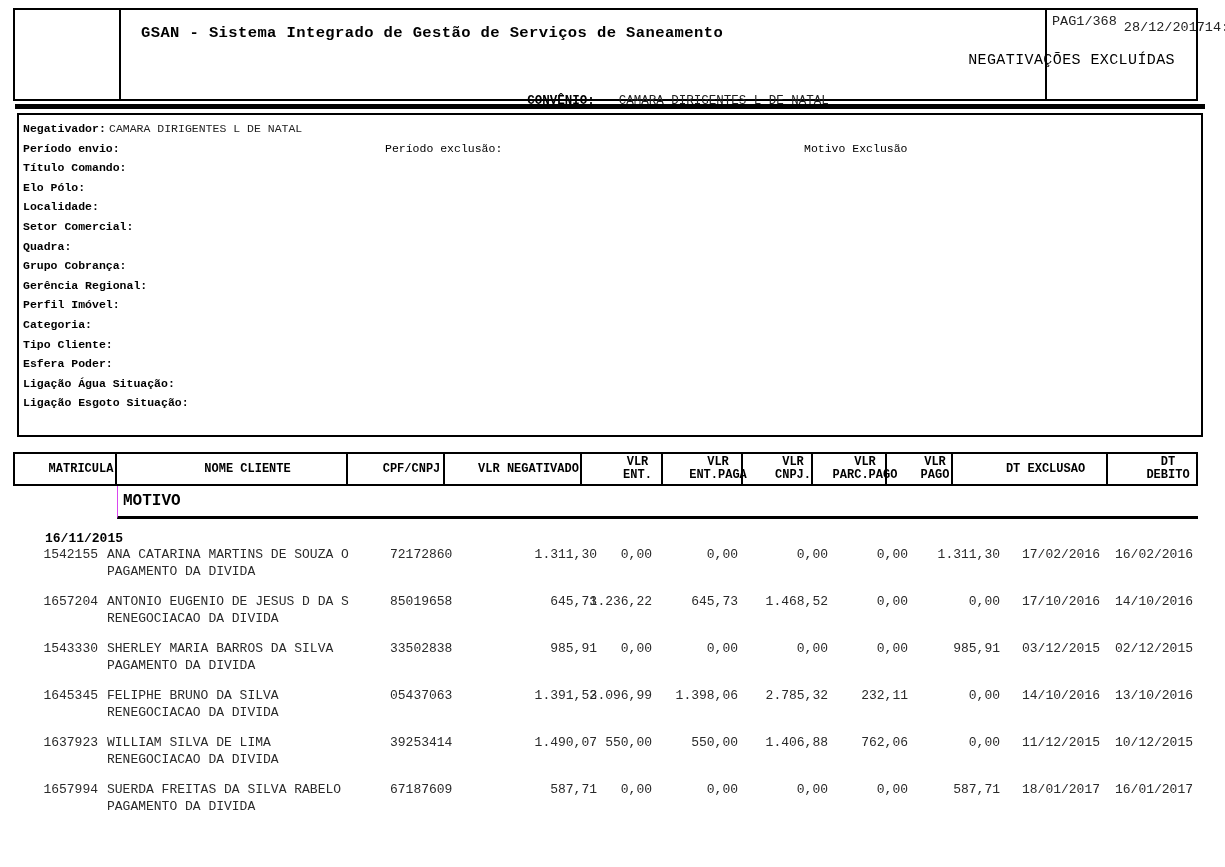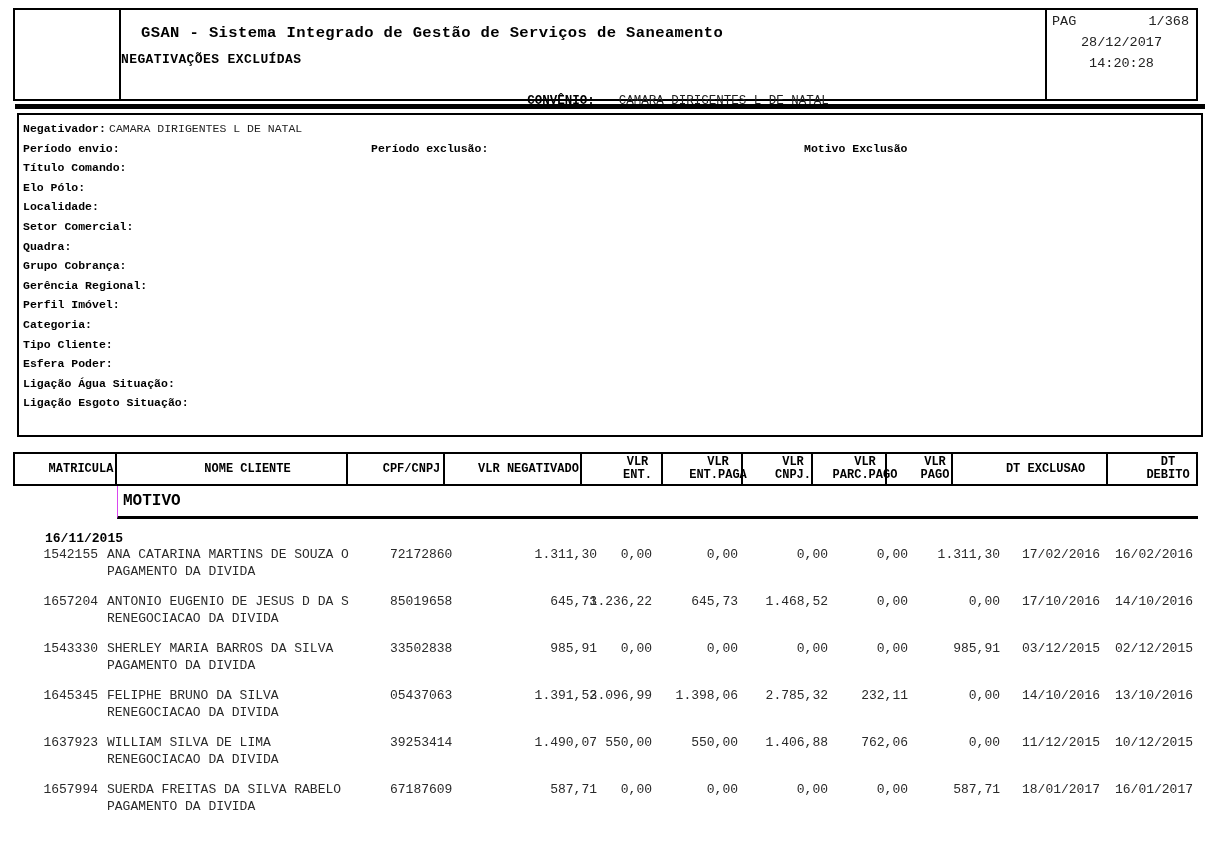--- a/index.html
+++ b/index.html
@@ -6,39 +6,39 @@
   body{width:1225px;height:867px;overflow:hidden;
        font-family:"Liberation Mono","DejaVu Sans Mono",monospace;color:#1f1f1f;}
   #page{position:relative;width:1225px;height:867px;background:#fff;}
 
   
   .header-band{position:absolute;left:13px;top:8px;width:1185px;height:93px;
                border:2px solid #000;display:flex;box-sizing:border-box;}
   .logo-box{width:106px;border-right:2px solid #000;box-sizing:border-box;}
   .title-box{flex:1;position:relative;}
   .title-line1{position:absolute;left:20px;top:14px;font-size:15.5px;font-weight:bold;color:#000;letter-spacing:.4px;white-space:pre;}
-  .title-line2{position:absolute;left:0;right:-130px;top:42px;text-align:left;font-size:13px;font-weight:bold;color:#000;letter-spacing:.4px;}
+  .title-line2{position:absolute;left:0;right:-130px;top:42px;text-align:right;font-size:15px;font-weight:normal;color:#000;letter-spacing:.4px;}
   .title-line3{position:absolute;left:0;right:-130px;top:70px;text-align:center;font-size:12.5px;white-space:pre;}
   .title-line3 .lbl{font-weight:bold;color:#000;}
   .title-line3 .val{margin-left:24px;color:#222;}
   .pag-box{width:151px;border-left:2px solid #000;box-sizing:border-box;
-           display:flex;flex-direction:column;font-size:13.5px;color:#222;padding-top:4px;}
+           display:flex;flex-direction:row;font-size:13.5px;color:#222;padding-top:4px;}
   .pag-row{display:flex;justify-content:space-between;padding:0 7px 0 5px;}
   .pag-center{text-align:center;margin-top:6px;}
 
   .thick-rule{position:absolute;left:15px;top:104px;width:1190px;height:5px;background:#000;}
 
   
   .filter-panel{position:absolute;left:17px;top:113px;width:1186px;height:324px;
                 border:2px solid #000;box-sizing:border-box;padding-top:7px;}
   .f-line{position:relative;height:19.6px;font-size:11.5px;}
   .f-label{position:absolute;left:4px;font-weight:bold;color:#000;white-space:pre;}
   .f-value{position:absolute;left:90px;color:#222;white-space:pre;}
-  .f-col2{position:absolute;left:352px;font-weight:bold;color:#000;white-space:pre;}
-  .f-col3{position:absolute;left:739px;font-weight:bold;color:#000;white-space:pre;padding-left:46px;}
+  .f-col2{position:absolute;left:366px;font-weight:normal;color:#000;white-space:pre;}
+  .f-col3{position:absolute;left:739px;font-weight:normal;color:#000;white-space:pre;padding-left:46px;}
 
   
   .thead{position:absolute;left:13px;top:452px;width:1185px;height:34px;
          border:2px solid #000;box-sizing:border-box;display:grid;
          grid-template-columns:102px 231px 97px 137px 81px 80px 70px 74px 66px 155px minmax(0,1fr);}
   .th{display:flex;align-items:center;justify-content:center;text-align:center;
       border-right:2px solid #000;box-sizing:border-box;
       font-size:12px;line-height:13px;font-weight:bold;color:#000;white-space:pre-line;padding-left:32px;}
   .th:last-child{border-right:none;}
   .motivo-row{position:absolute;left:117px;top:486px;width:1081px;height:33px;

